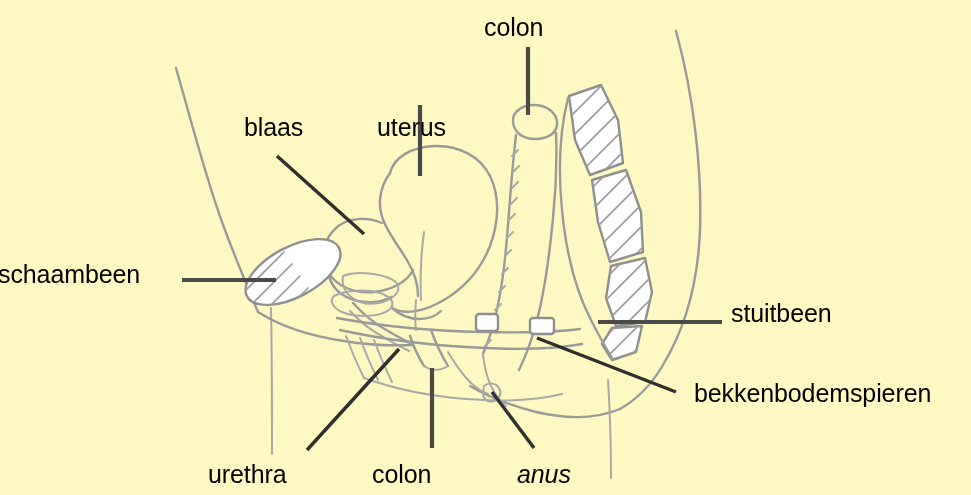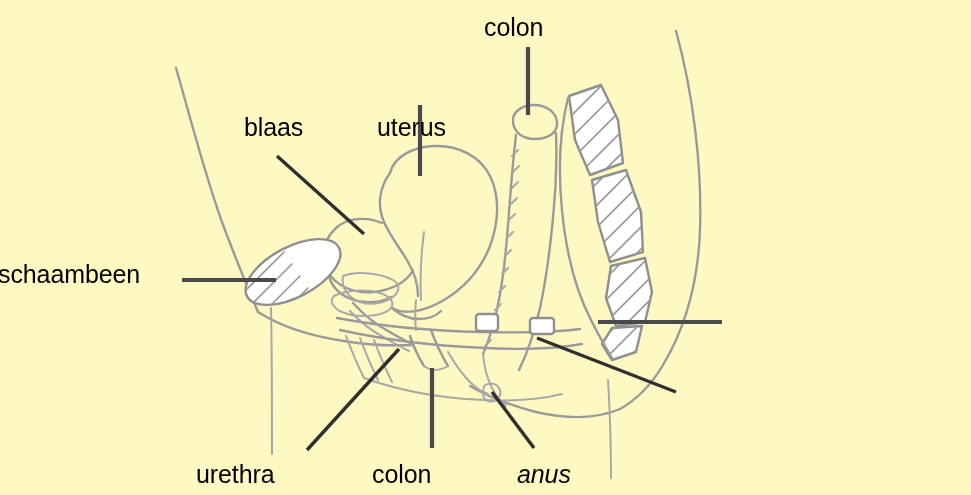--- a/index.html
+++ b/index.html
@@ -237,21 +237,23 @@
   </svg>
 
   <div class="label" style="left:484px; top:15px;">colon</div>
 
   <div class="label" style="left:377px; top:86px;margin-top:29px;">uterus</div>
 
   <div class="label" style="left:244px; top:115px;">blaas</div>
 
   <div class="label" style="left:-2px; top:262px;">schaambeen</div>
 
-
-
-  <div class="label" style="left:196px; top:462px;text-align:right;">urethra</div>
+  <div class="label" style="left:731px; top:301px;">stuitbeen</div>
+
+  <div class="label" style="left:694px; top:381px;">bekkenbodemspieren</div>
+
+  <div class="label" style="left:208px; top:462px;text-align:right;">urethra</div>
 
   <div class="label" style="left:372px; top:462px;">colon</div>
 
   <div class="label" style="left:517px; top:462px;font-style:italic;">anus</div>
 
 </div>
 
 </body></html>

